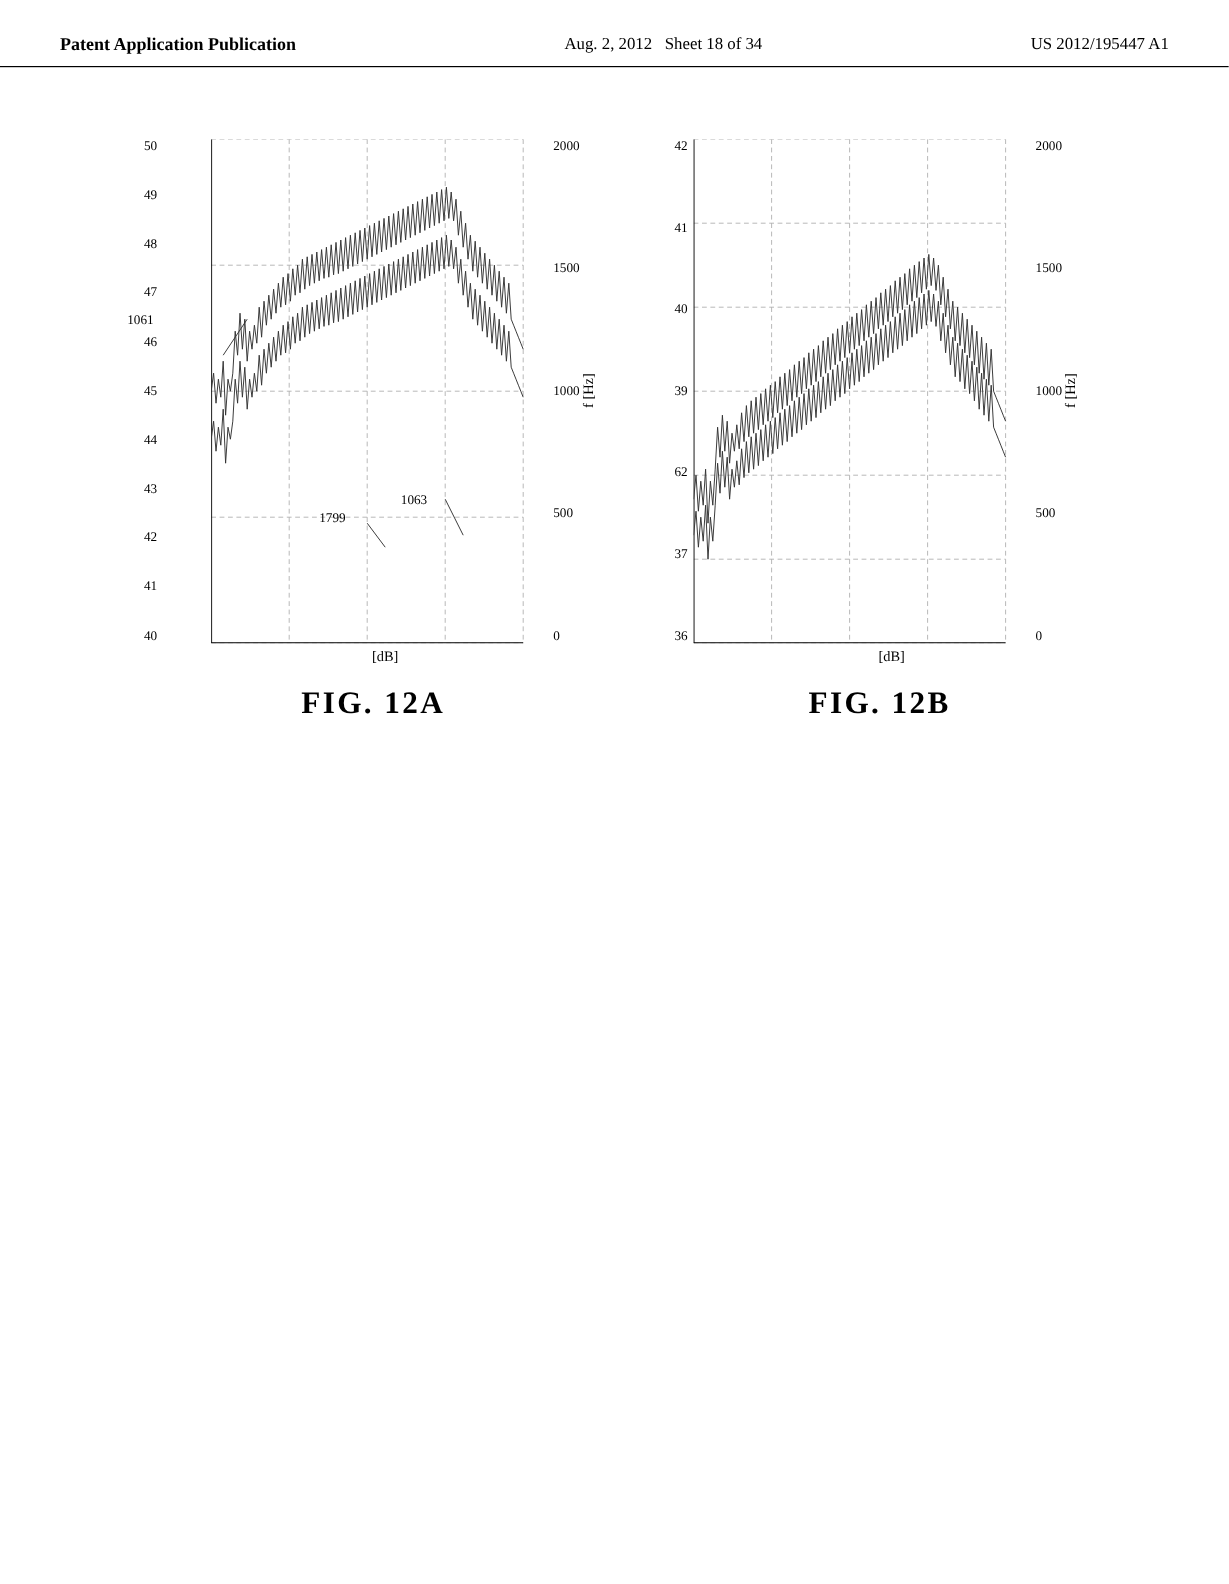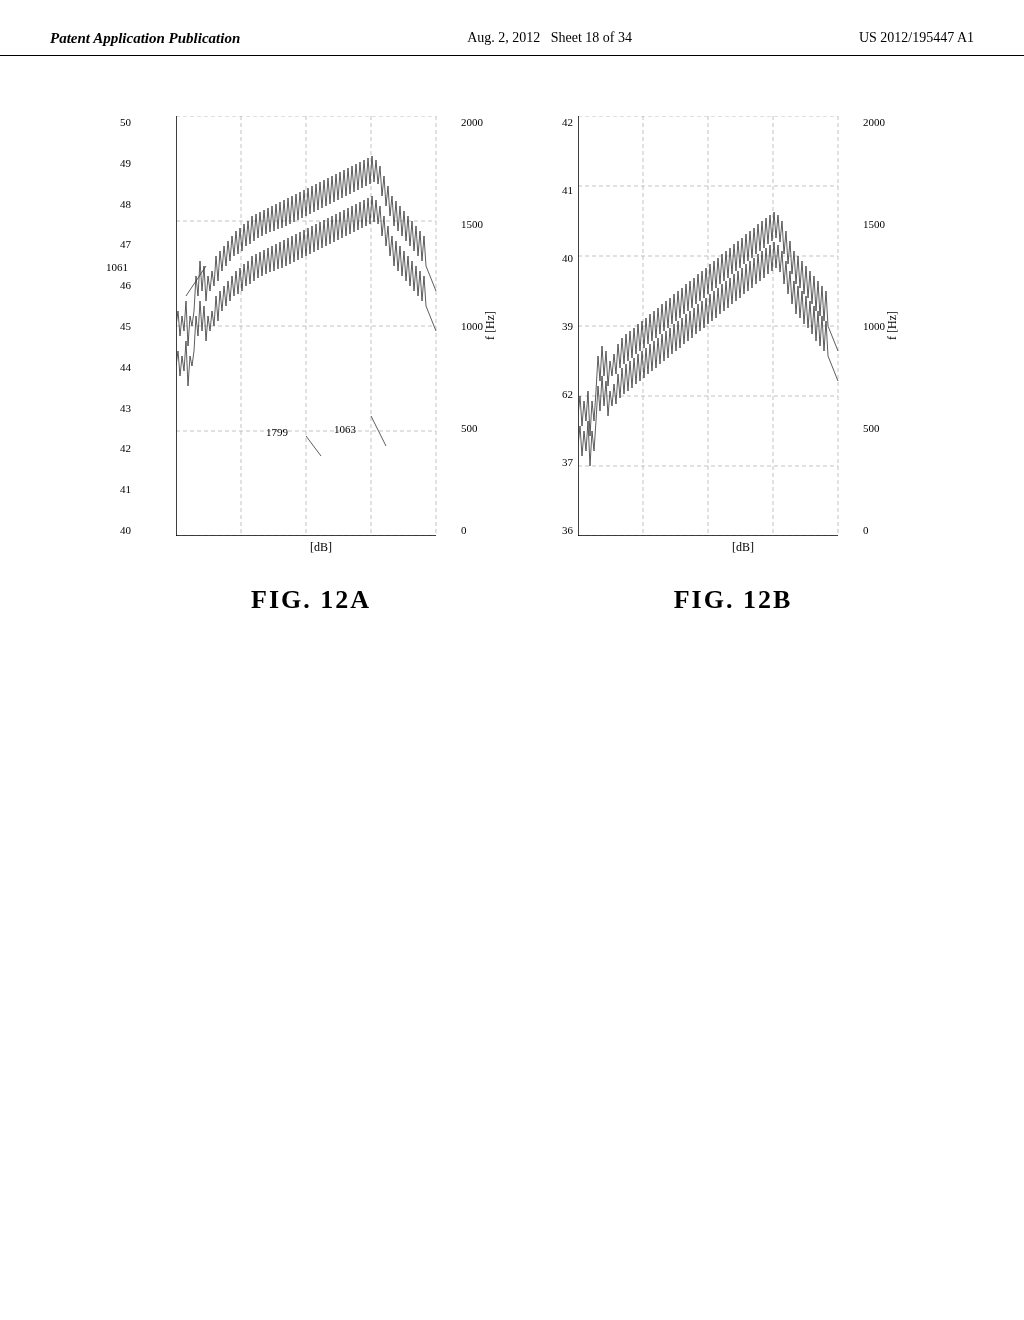--- a/index.html
+++ b/index.html
@@ -15,21 +15,20 @@
       display: flex;
       justify-content: space-between;
       align-items: flex-start;
       padding: 30px 50px 0 50px;
       border-bottom: 1px solid #000;
       padding-bottom: 8px;
     }
     .header-left {
       font-size: 15px;
       font-weight: bold;
-      font-style: italic;
     }
     .header-center {
       font-size: 14px;
       font-weight: normal;
       text-align: center;
     }
     .header-right {
       font-size: 14px;
       font-weight: normal;
     }
@@ -46,21 +45,21 @@
       align-items: center;
     }
     .chart-area {
       display: flex;
       flex-direction: row;
       align-items: flex-end;
     }
     .figure-label {
       font-size: 26px;
       font-weight: bold;
-      margin-top: 30px;
+      margin-top: 16px;
       text-align: left;
       letter-spacing: 2px;
     }
     svg.chart-svg {
       display: block;
     }
   </style>
 </head>
 <body>
 
@@ -147,21 +146,21 @@
 
           <line x1="30" y1="150" x2="10" y2="180" stroke="#333" stroke-width="0.8"></line>
 
           <line x1="130" y1="320" x2="145" y2="340" stroke="#333" stroke-width="0.8"></line>
 
           <line x1="195" y1="300" x2="210" y2="330" stroke="#333" stroke-width="0.8"></line>
         </svg>
 
         <div style="position:absolute;top:145px;left:-30px;font-size:11px;">1061</div>
         <div style="position:absolute;top:310px;left:130px;font-size:11px;">1799</div>
-        <div style="position:absolute;top:307px;left:198px;font-size:11px;">1063</div>
+        <div style="position:absolute;top:295px;left:198px;font-size:11px;">1063</div>
       </div>
 
       <div style="display:flex;flex-direction:row;align-items:stretch;height:420px;">
         <div style="display:flex;flex-direction:column;justify-content:space-between;align-items:flex-start;font-size:11px;padding-left:5px;height:420px;">
           <span>2000</span>
           <span>1500</span>
           <span>1000</span>
           <span>500</span>
           <span>0</span>
         </div>

